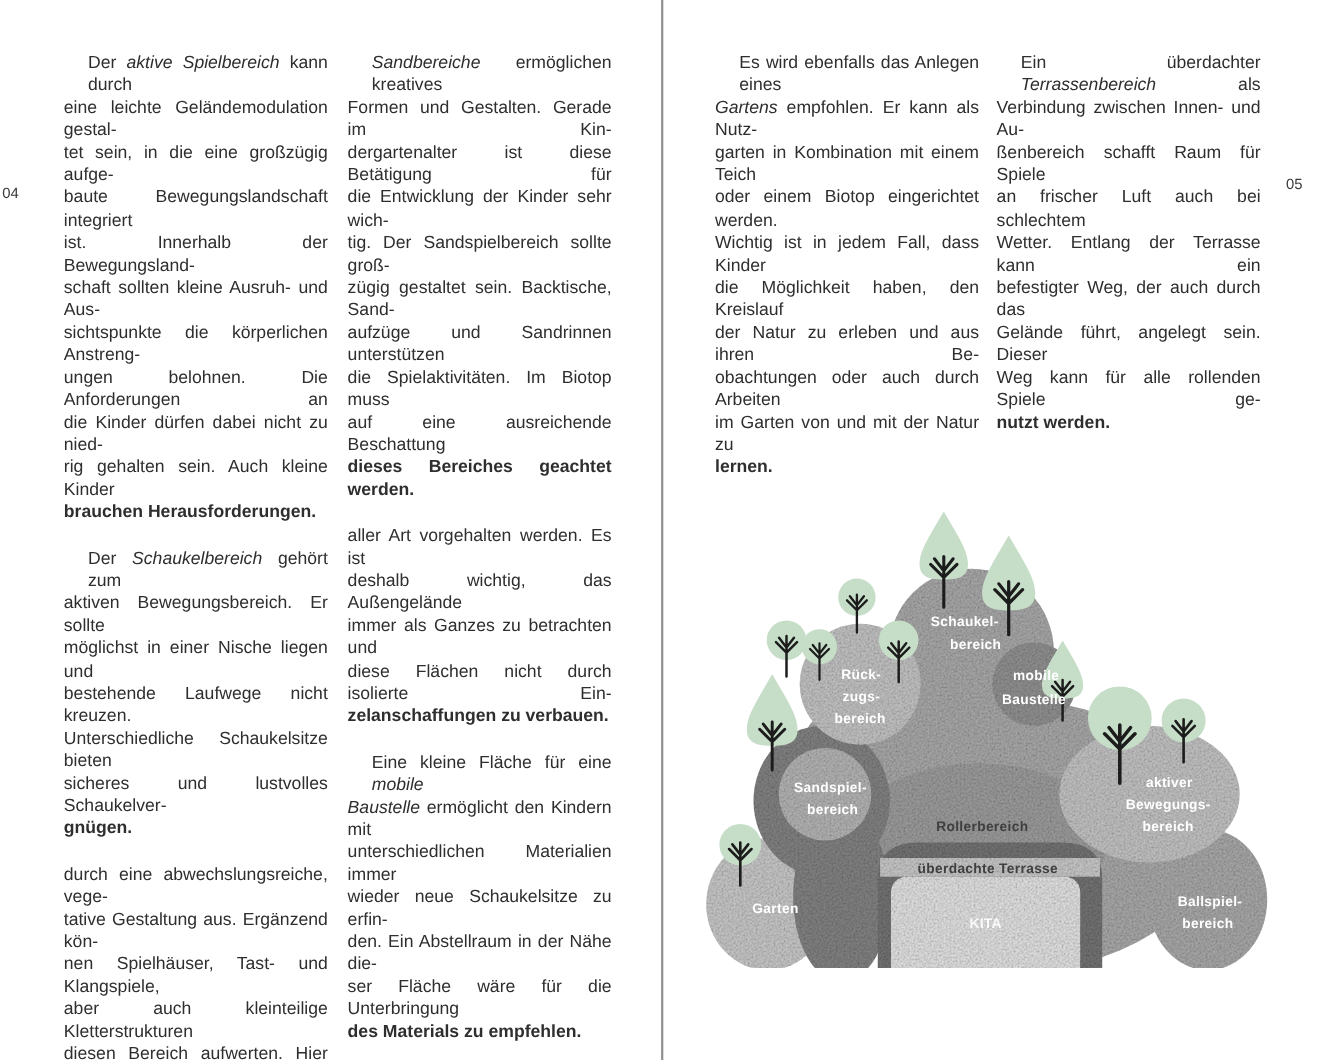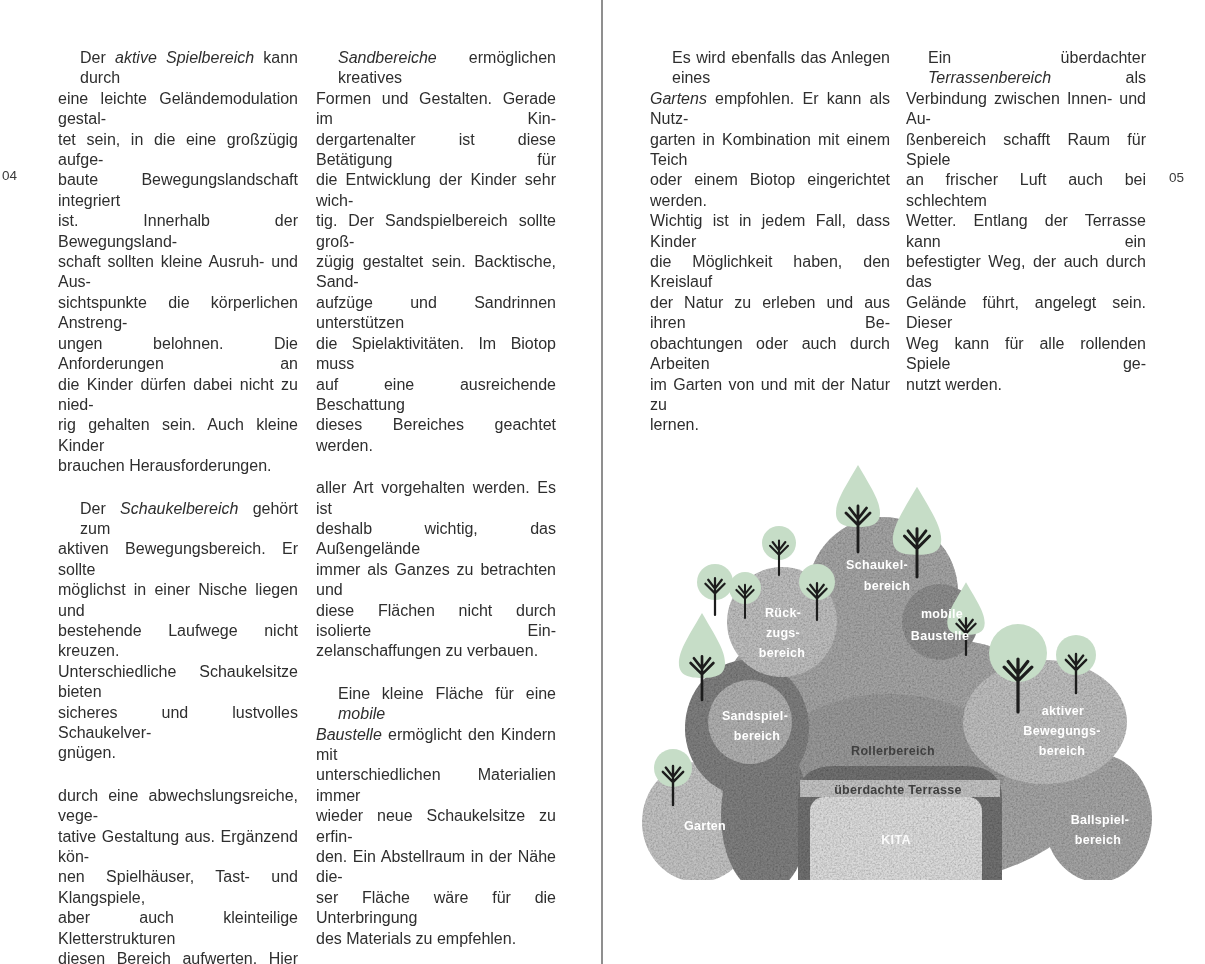--- a/index.html
+++ b/index.html
@@ -4,33 +4,33 @@
 <style>
   html,body{margin:0;padding:0;background:#ffffff;}
   .spread{position:relative;width:1205px;height:964px;background:#ffffff;overflow:hidden;
           font-family:"Liberation Sans",sans-serif;color:#2e2e2e;}
   .divider{position:absolute;top:0;bottom:0;width:1.5px;}
   .page-number{position:absolute;font-size:13.5px;color:#3a3a3a;}
   .col{position:absolute;top:48px;width:240px;font-size:16px;line-height:20.4px;}
   .para{margin:0 0 22px 0;}
   .line{text-align:justify;text-align-last:justify;text-justify:inter-word;white-space:normal;}
   .line.first{padding-left:22px;}
-  .line.last{text-align-last:left;}
+  .line.last{text-align-last:left;font-weight:bold;}
   .line i{font-style:italic;}
   .illustration{position:absolute;left:640px;top:450px;width:560px;height:430px;}
   .illustration text{font-family:"Liberation Sans",sans-serif;font-weight:bold;
                      font-size:12.5px;letter-spacing:0.3px;text-anchor:middle;}
 </style>
 </head>
 <body>
 
 <div class="spread">
 
   <div class="page-number" style="left:2px;top:168px;">04</div>
-  <div class="page-number" style="left:1169px;top:170px;">05</div>
+  <div class="page-number" style="left:1169px;top:160px;">05</div>
 
   <div class="divider" style="left: 601px; background: rgb(143, 143, 143);"></div>
 
   <div class="col" style="left:58px;">
       <div class="para">
         <div class="line first">Der <i>aktive Spielbereich</i> kann durch</div>
         <div class="line">eine leichte Geländemodulation gestal-</div>
         <div class="line">tet sein, in die eine großzügig aufge-</div>
         <div class="line">baute Bewegungslandschaft integriert</div>
         <div class="line">ist. Innerhalb der Bewegungsland-</div>

